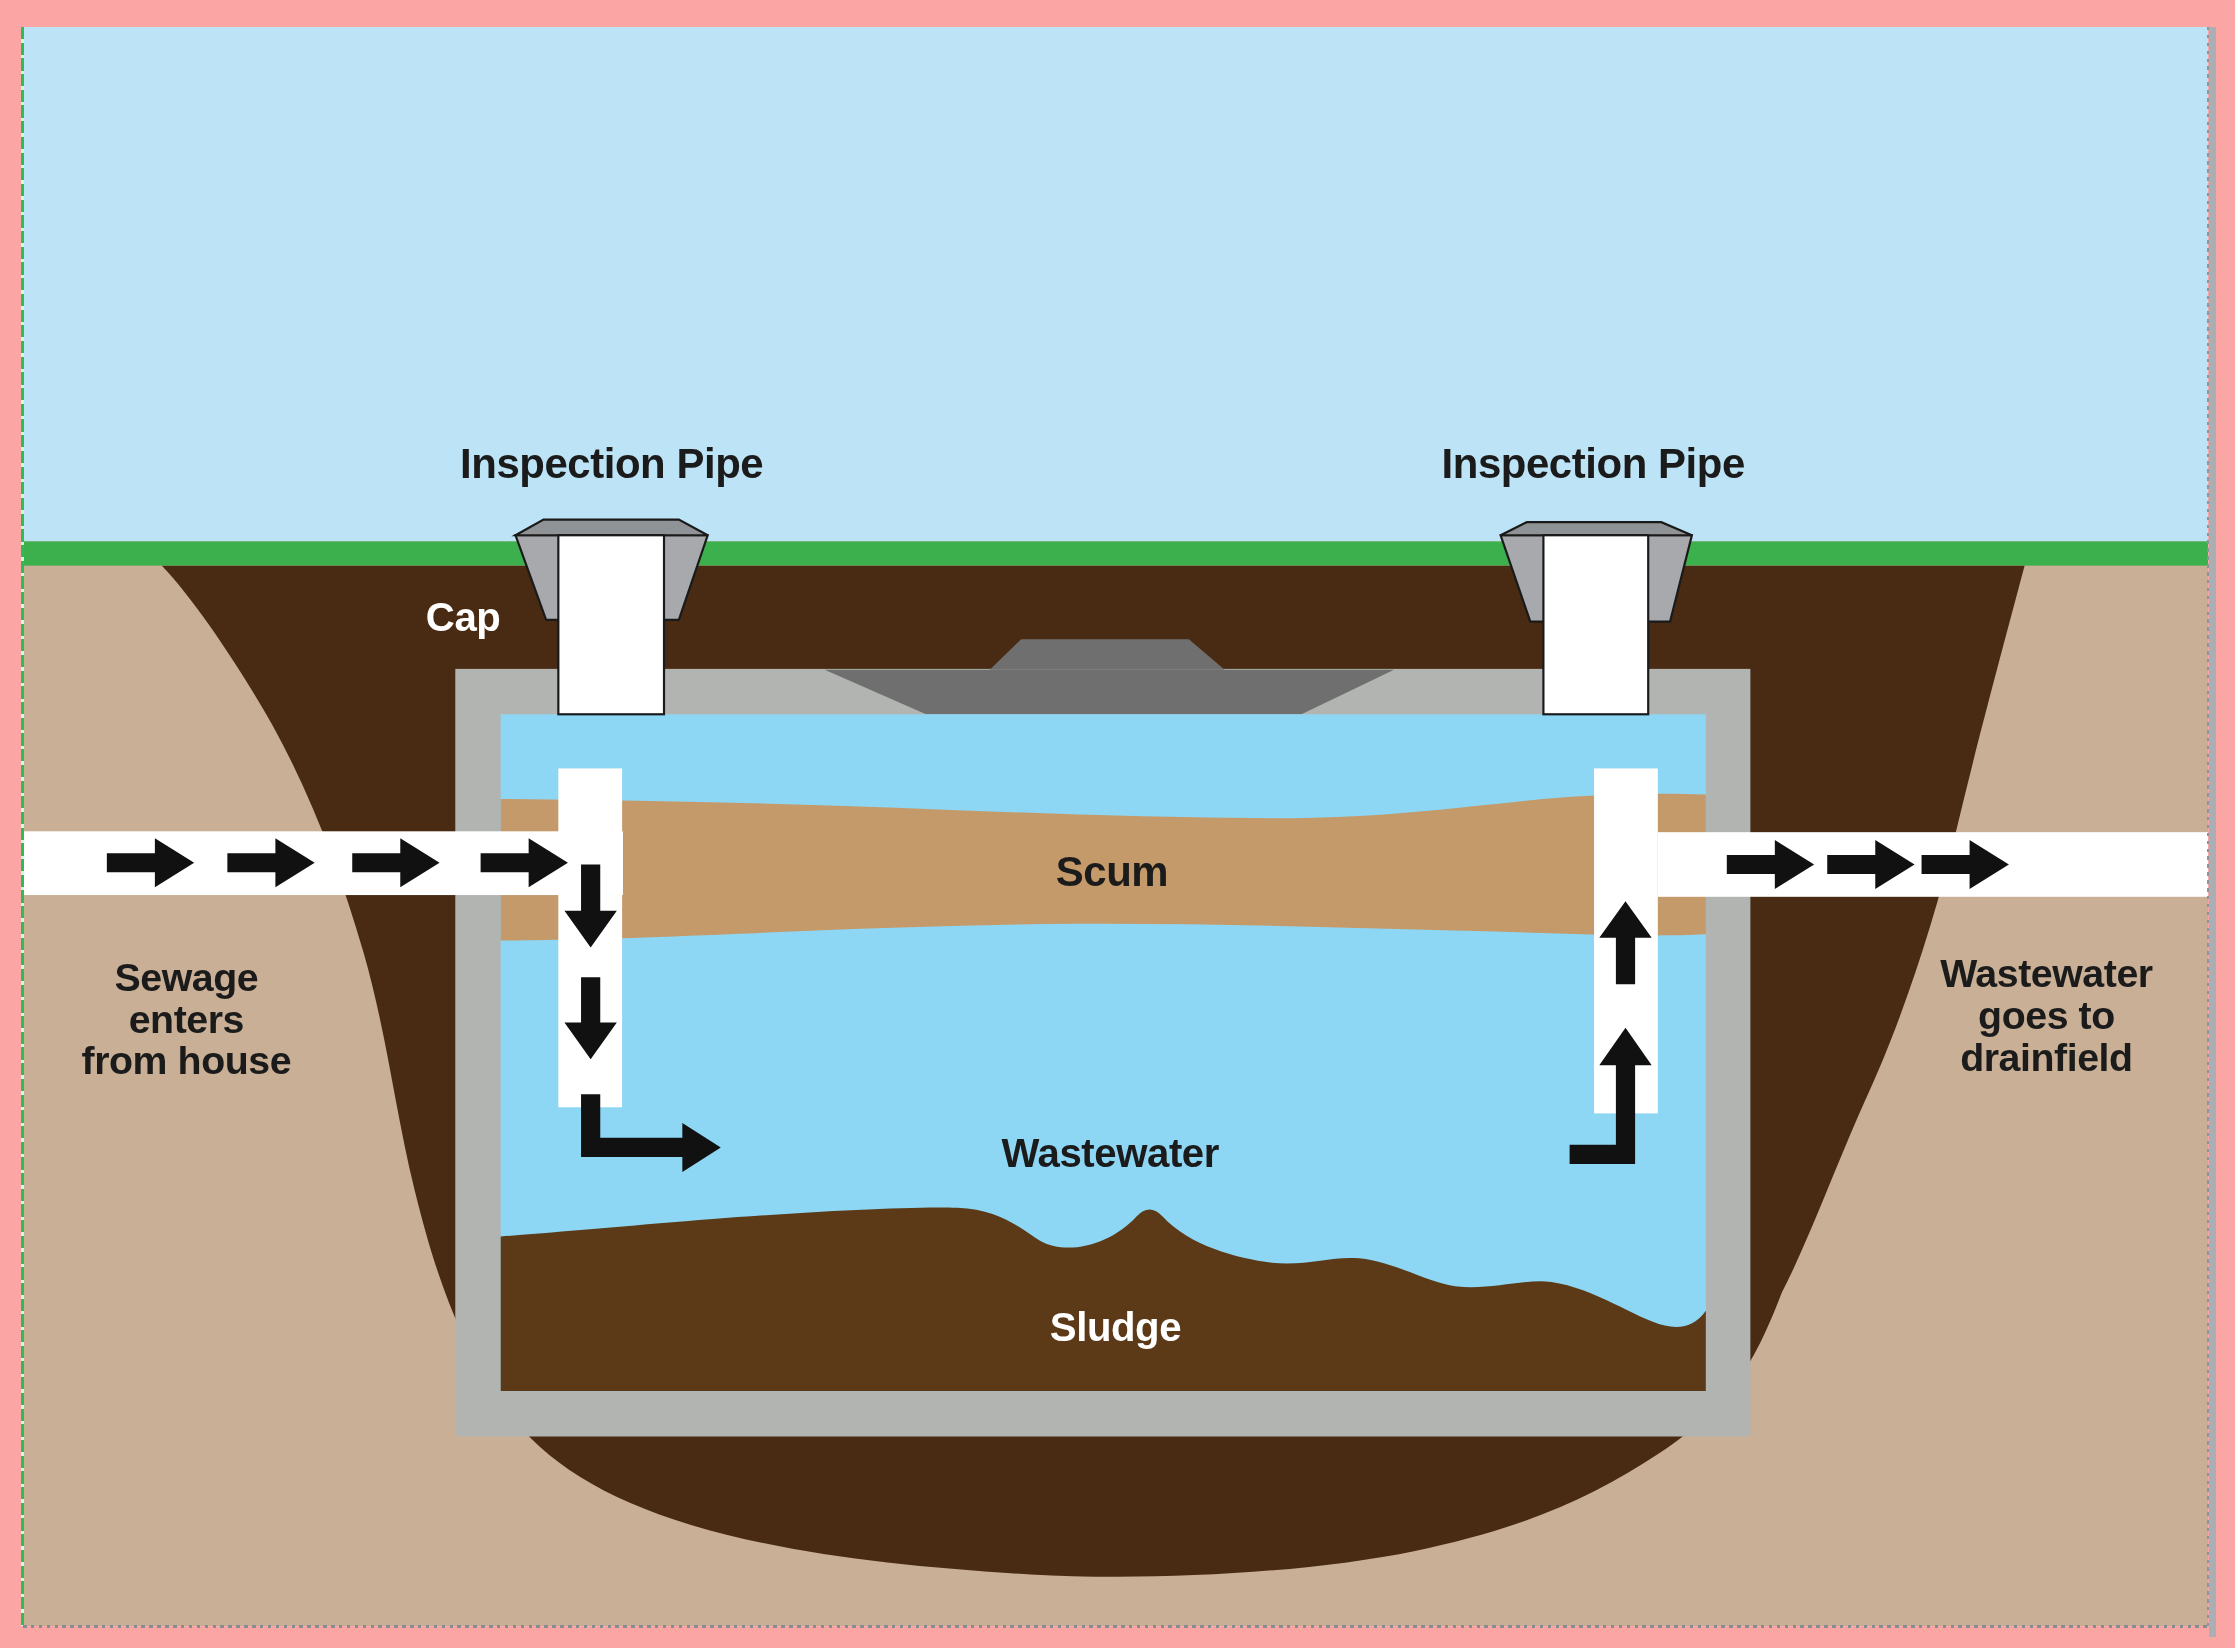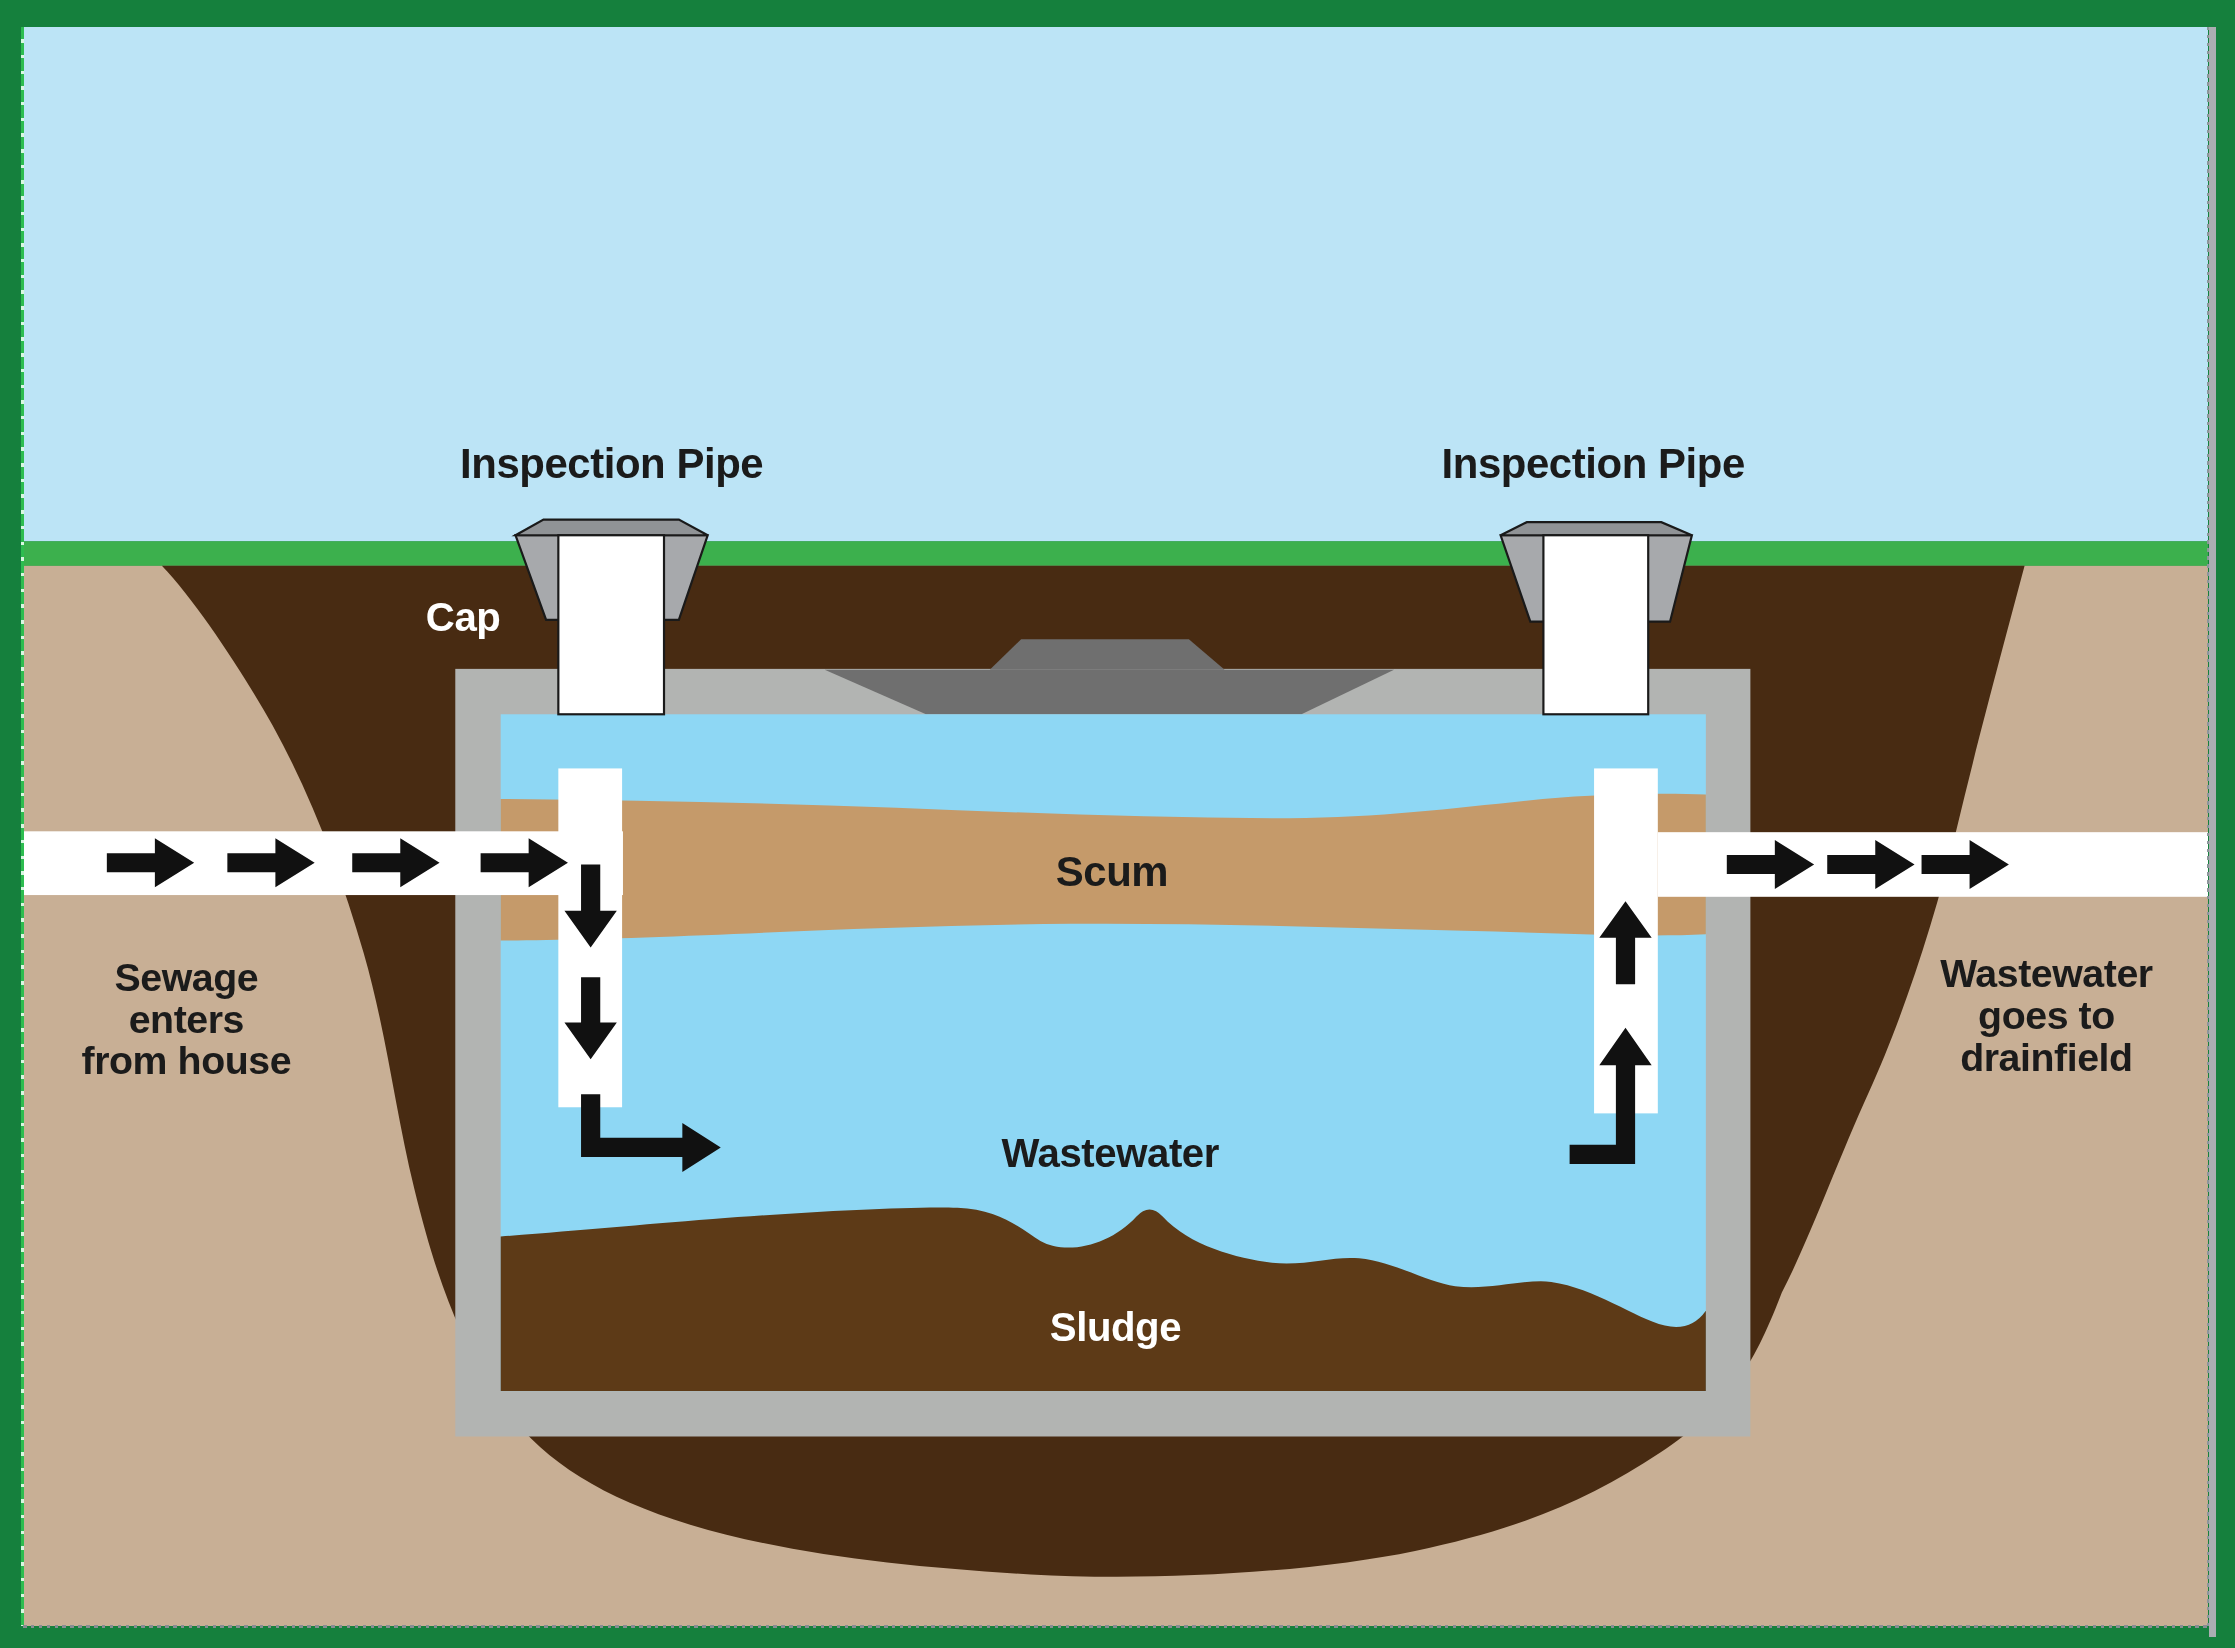--- a/index.html
+++ b/index.html
@@ -1,16 +1,16 @@
 <!DOCTYPE html>
 <html style="font-size:14px"><head>
 <meta charset="utf-8">
 <style>
   html,body{margin:0;padding:0;background:#f8fbfd;}
-  .screen{position:relative;width:2236px;height:1648px;background:#15803d;overflow:hidden;
+  .screen{position:relative;width:2236px;height:1648px;background:#fca5a5;overflow:hidden;
           font-family:"Liberation Sans", sans-serif;}
   .canvas{position:absolute;left:23px;top:27px;width:2185px;height:1599px;overflow:hidden;}
   svg{display:block;}
   .lbl{font-family:"Liberation Sans", sans-serif;font-weight:700;letter-spacing:-0.5px;}
   .lbl-xl{font-size:48px;}
   .lbl-lg{font-size:46px;}
   .lbl-md{font-size:45px;}
   .marquee-left{position:absolute;left:21px;top:27px;width:2.6px;height:1599px;
     background:repeating-linear-gradient(180deg,#2dbd50 0 12.2px,#d9f7e2 12.2px 15.7px);}
   .marquee-bottom{position:absolute;left:23px;top:1625px;width:2185px;height:2.6px;

